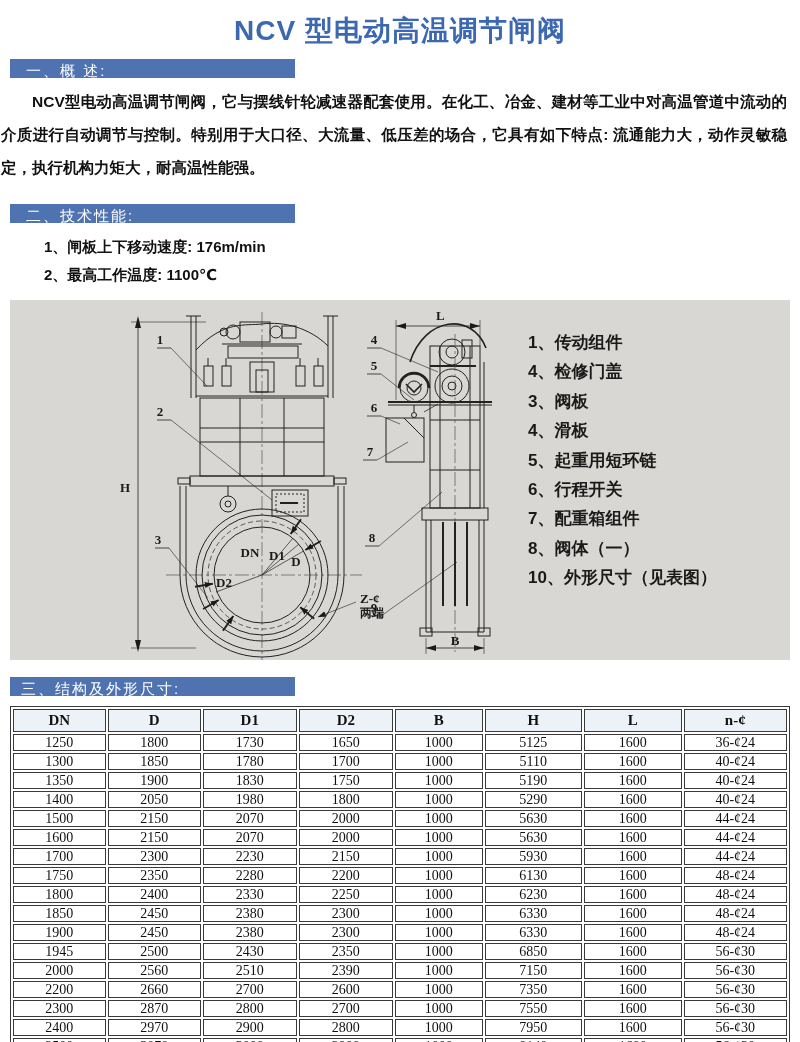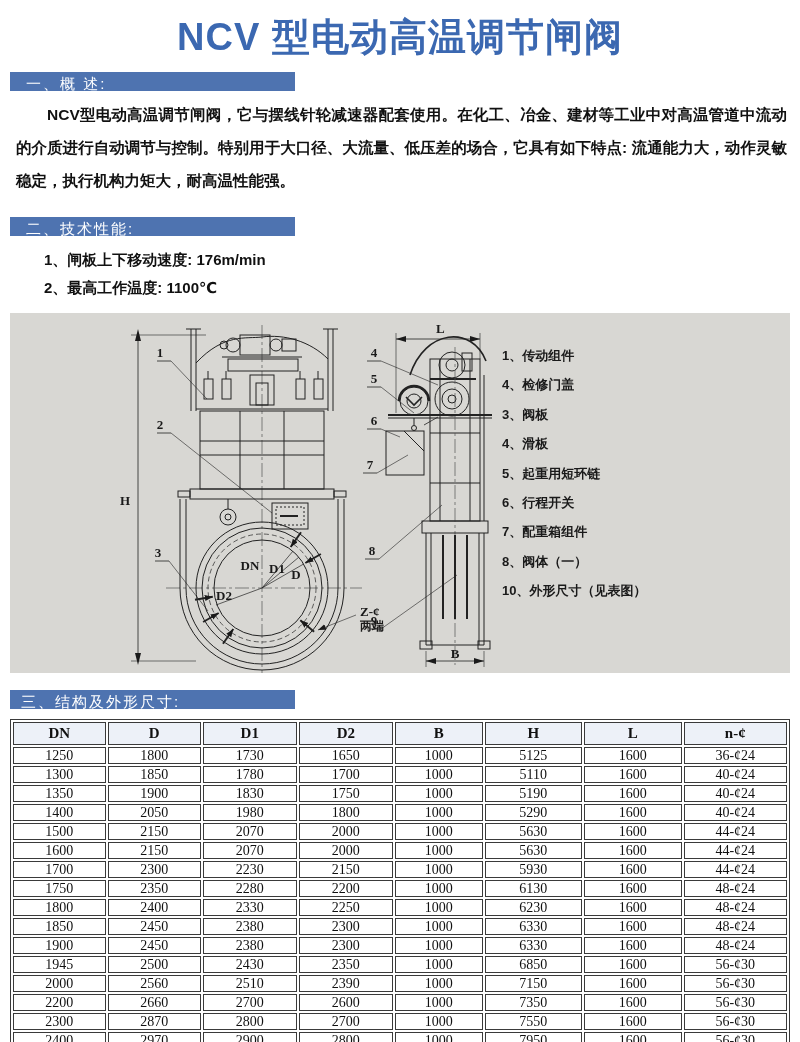--- a/index.html
+++ b/index.html
@@ -1,30 +1,30 @@
 <!DOCTYPE html>
 <html><head>
 <meta charset="utf-8">
 <style>
   html,body{margin:0;padding:0;background:#fff;}
   .page{position:relative;width:800px;height:1042px;background:#fff;overflow:hidden;
         font-family:"Liberation Sans","DejaVu Sans",sans-serif;color:#111;}
-  .doc-title{margin-top:12px;text-align:center;font-size:38px;font-weight:bold;
+  .doc-title{margin-top:12px;text-align:center;font-size:28px;font-weight:bold;
              color:#3b68b1;letter-spacing:1px;}
   .sec-bar{margin:9px 0 0 10px;width:285px;height:19px;line-height:23px;
            background:#4e73b0;color:#fff;font-size:15px;font-weight:normal;
            padding-left:16px;letter-spacing:2px;box-sizing:border-box;}
-  .overview-text{margin:7px 13px 0 16px;font-size:15.5px;font-weight:bold;
+  .overview-text{margin:7px 13px 0 1px;font-size:15.5px;font-weight:bold;
                  line-height:33px;text-indent:2em;text-align:justify;}
   .perf-list{margin:10px 0 0 44px;font-size:15px;font-weight:bold;line-height:28px;}
   .bar2{margin-top:20px;}
   .bar3{margin-top:17px;padding-left:11px;}
   .drawing-panel{position:relative;margin:11px 0 0 10px;width:780px;height:360px;
                  background:#d8d7d3;}
-  .legend{position:absolute;left:492px;top:28px;font-size:13px;font-weight:bold;
+  .legend{position:absolute;left:518px;top:28px;font-size:17px;font-weight:bold;
           line-height:29.4px;color:#1a1a1a;}
   .dims-table{margin:10px 0 0 10px;width:780px;border-collapse:separate;border-spacing:2px;
               border:1px solid #3a3a3a;background:#fff;
               font-family:"Liberation Serif","DejaVu Serif",serif;}
   .dims-table th{background:#edf1f8;border:1px solid #3a3a3a;font-size:15px;
                  font-weight:bold;padding:2px 0;}
   .dims-table td{border:1px solid #3a3a3a;font-size:14px;text-align:center;
                  padding:0;line-height:15px;}
   svg text{font-family:"Liberation Serif","DejaVu Serif",serif;font-weight:bold;
            font-size:13px;fill:#1a1a1a;}

